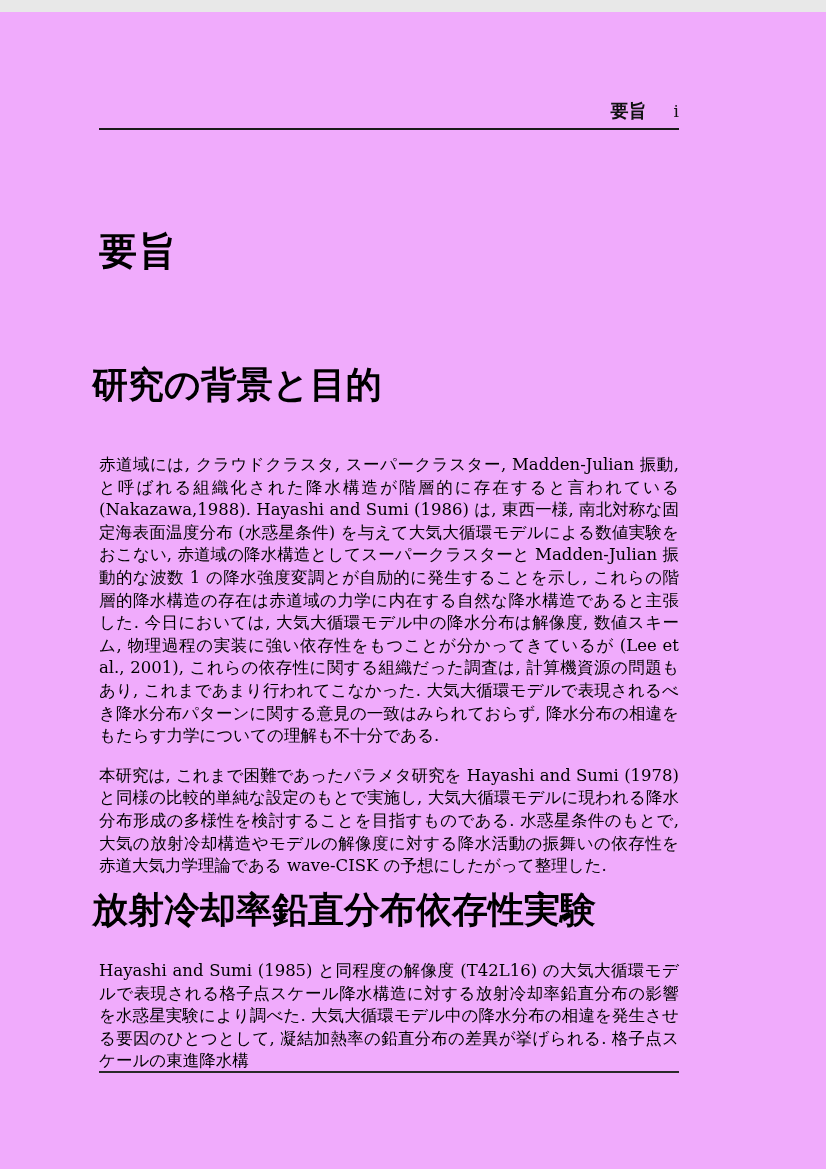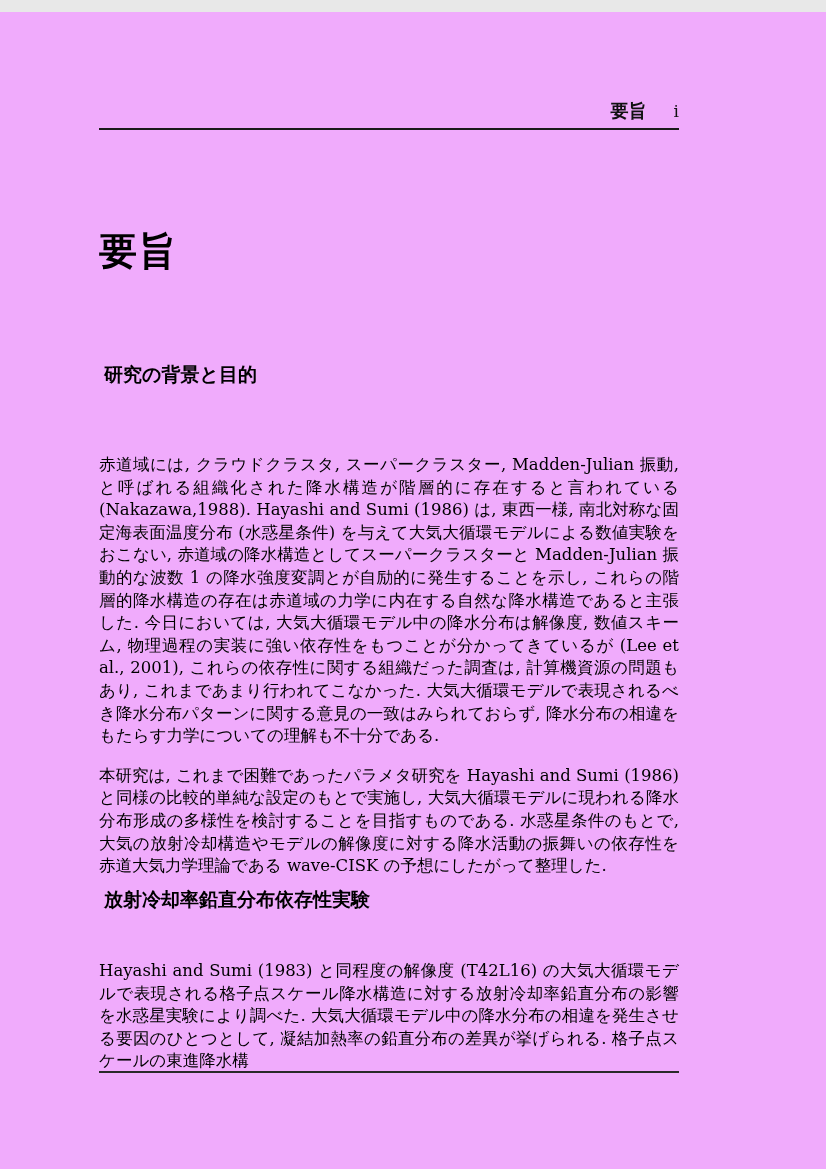--- a/index.html
+++ b/index.html
@@ -64,25 +64,25 @@
     font-family: "DejaVu Sans", "Liberation Sans", sans-serif;
     font-weight: bold;
     font-size: 38px;
     line-height: 1.15;
     letter-spacing: 1px;
     color: #000000;
   }
   
   .sec-heading {
     position: absolute;
-    left: 104px;
+    left: 92px;
     margin: 0;
     font-family: "DejaVu Sans", "Liberation Sans", sans-serif;
     font-weight: bold;
-    font-size: 19px;
+    font-size: 36px;
     line-height: 1.15;
     color: #000000;
   }
   .sec-heading.sec1 { top: 352px; }
   .sec-heading.sec2 { top: 877px; text-align: center; }
   
   .body-block {
     position: absolute;
     left: 99px;
     width: 580px;
@@ -110,24 +110,24 @@
   </div>
 
   <div class="header-rule"></div>
 
   <h1 class="chapter-title">要旨</h1>
 
   <h2 class="sec-heading sec1">研究の背景と目的</h2>
 
   <div class="body-block block1">
     <p class="para">赤道域には, クラウドクラスタ, スーパークラスター, Madden-Julian 振動, と呼ばれる組織化された降水構造が階層的に存在すると言われている (Nakazawa,1988). Hayashi and Sumi (1986) は, 東西一様, 南北対称な固定海表面温度分布 (水惑星条件) を与えて大気大循環モデルによる数値実験をおこない, 赤道域の降水構造としてスーパークラスターと Madden-Julian 振動的な波数 1 の降水強度変調とが自励的に発生することを示し, これらの階層的降水構造の存在は赤道域の力学に内在する自然な降水構造であると主張した. 今日においては, 大気大循環モデル中の降水分布は解像度, 数値スキーム, 物理過程の実装に強い依存性をもつことが分かってきているが (Lee et al., 2001), これらの依存性に関する組織だった調査は, 計算機資源の問題もあり, これまであまり行われてこなかった. 大気大循環モデルで表現されるべき降水分布パターンに関する意見の一致はみられておらず, 降水分布の相違をもたらす力学についての理解も不十分である.</p>
-    <p class="para">本研究は, これまで困難であったパラメタ研究を Hayashi and Sumi (1986) と同様の比較的単純な設定のもとで実施し, 大気大循環モデルに現われる降水分布形成の多様性を検討することを目指すものである. 水惑星条件のもとで, 大気の放射冷却構造やモデルの解像度に対する降水活動の振舞いの依存性を赤道大気力学理論である wave-CISK の予想にしたがって整理した.</p>
+    <p class="para">本研究は, これまで困難であったパラメタ研究を Hayashi and Sumi (1978) と同様の比較的単純な設定のもとで実施し, 大気大循環モデルに現われる降水分布形成の多様性を検討することを目指すものである. 水惑星条件のもとで, 大気の放射冷却構造やモデルの解像度に対する降水活動の振舞いの依存性を赤道大気力学理論である wave-CISK の予想にしたがって整理した.</p>
   </div>
 
   <h2 class="sec-heading sec2">放射冷却率鉛直分布依存性実験</h2>
 
   <div class="body-block block2">
-    <p class="para">Hayashi and Sumi (1983) と同程度の解像度 (T42L16) の大気大循環モデルで表現される格子点スケール降水構造に対する放射冷却率鉛直分布の影響を水惑星実験により調べた. 大気大循環モデル中の降水分布の相違を発生させる要因のひとつとして, 凝結加熱率の鉛直分布の差異が挙げられる. 格子点スケールの東進降水構</p>
+    <p class="para">Hayashi and Sumi (1985) と同程度の解像度 (T42L16) の大気大循環モデルで表現される格子点スケール降水構造に対する放射冷却率鉛直分布の影響を水惑星実験により調べた. 大気大循環モデル中の降水分布の相違を発生させる要因のひとつとして, 凝結加熱率の鉛直分布の差異が挙げられる. 格子点スケールの東進降水構</p>
   </div>
 
   <div class="footer-rule"></div>
 
 </div>
 
 </body></html>

